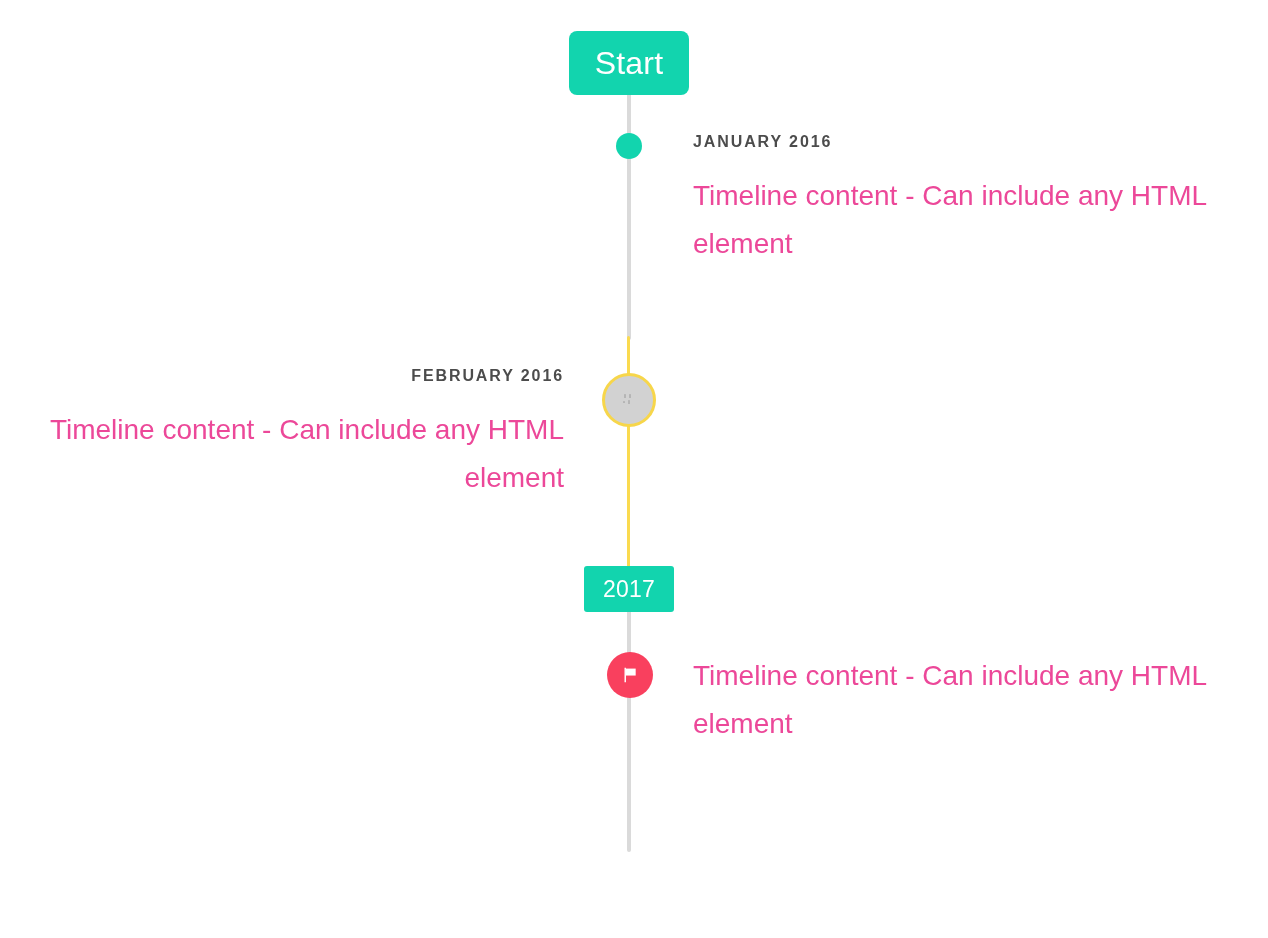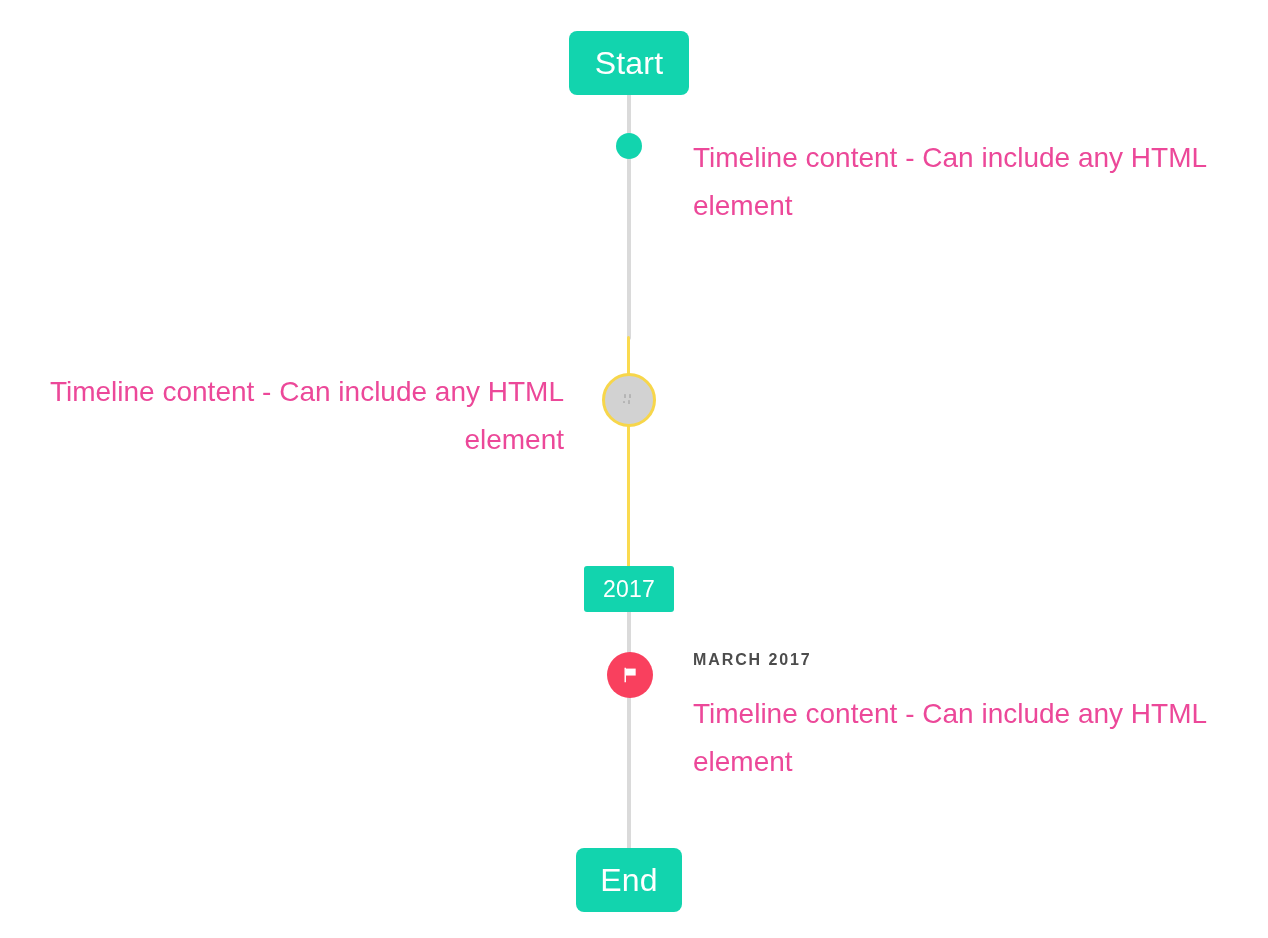--- a/index.html
+++ b/index.html
@@ -140,45 +140,45 @@
 
   <div class="rail rail-gray rail-seg-1"></div>
   <div class="rail rail-yellow rail-seg-2"></div>
   <div class="rail rail-gray rail-seg-3"></div>
 
   <div class="badge badge-start">Start</div>
 
   <div class="marker marker-dot"></div>
 
   <div class="entry entry-right entry-jan">
+    <div class="entry-date">January 2016</div>
     <div class="entry-body">Timeline content - Can include any HTML element</div>
   </div>
 
   <div class="marker marker-ring">
     <svg class="glyph-broken" viewBox="0 0 16 16">
       <rect x="3" y="2" width="2" height="4" rx="0.5" fill="#9e9e9e"></rect>
       <rect x="8" y="2" width="2" height="4" rx="0.5" fill="#9e9e9e"></rect>
       <rect x="2" y="9" width="2" height="2" rx="0.5" fill="#9e9e9e"></rect>
       <rect x="7" y="8" width="2" height="4" rx="0.5" fill="#9e9e9e"></rect>
     </svg>
   </div>
 
   <div class="entry entry-left entry-feb">
+    <div class="entry-date">February 2016</div>
     <div class="entry-body">Timeline content - Can include any HTML element</div>
   </div>
 
   <div class="badge badge-mid">2017</div>
 
   <div class="marker marker-flag">
     <svg width="22" height="22" viewBox="0 0 24 24">
       <path d="M6 4 h1.6 v16 H6 Z" fill="#ffffff"></path>
       <path d="M7.6 5 h10.6 v7.6 H7.6 Z" fill="#ffffff"></path>
     </svg>
   </div>
 
   <div class="entry entry-right entry-mar">
-    <div class="entry-date">March 2017</div>
     <div class="entry-body">Timeline content - Can include any HTML element</div>
   </div>
 
-  <div class="badge badge-end">End</div>
 
 </div>
 
 </body></html>

